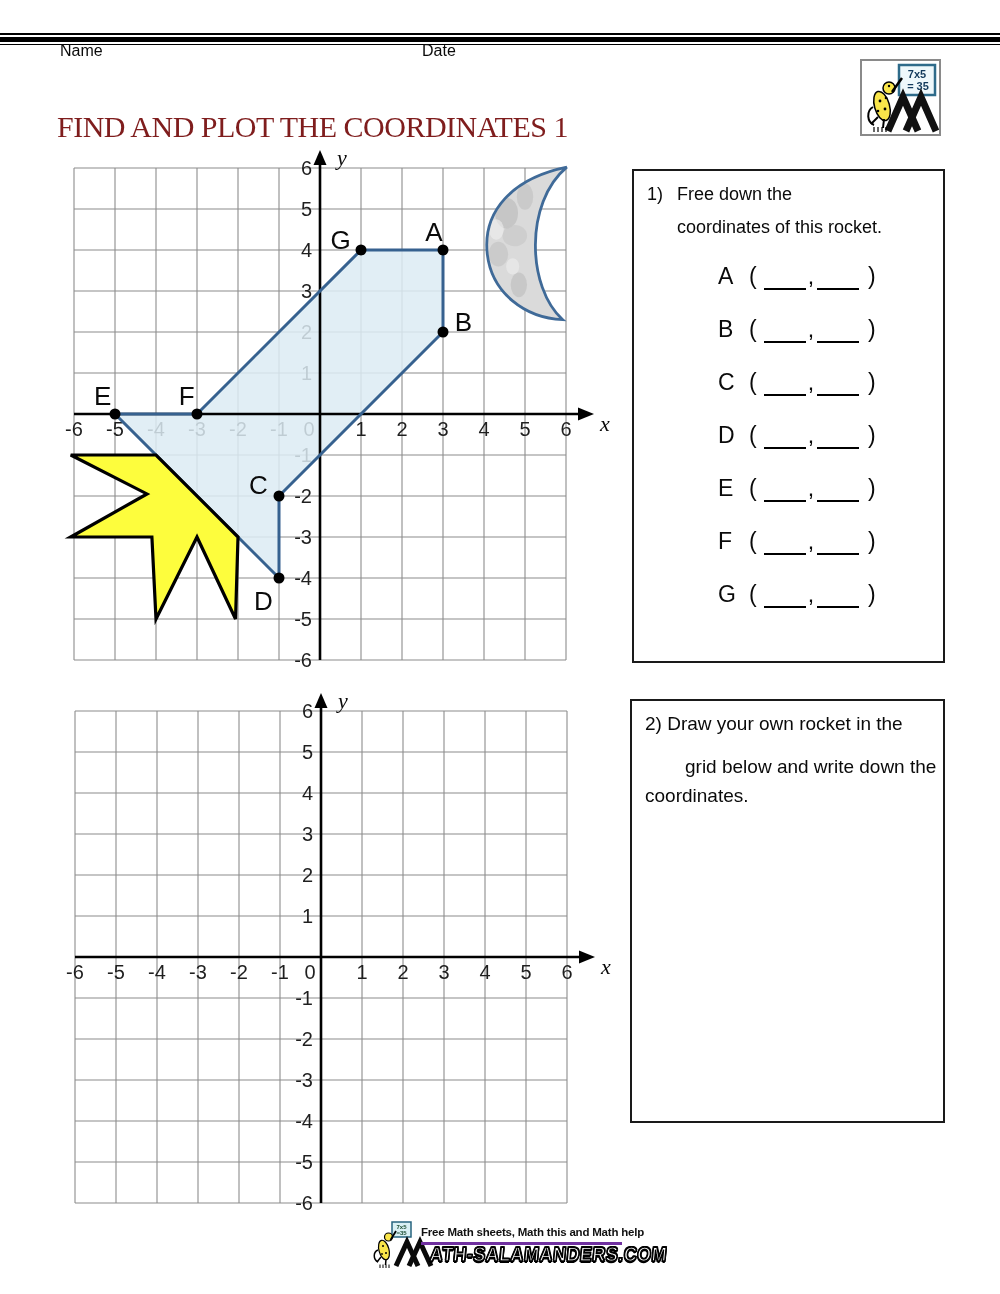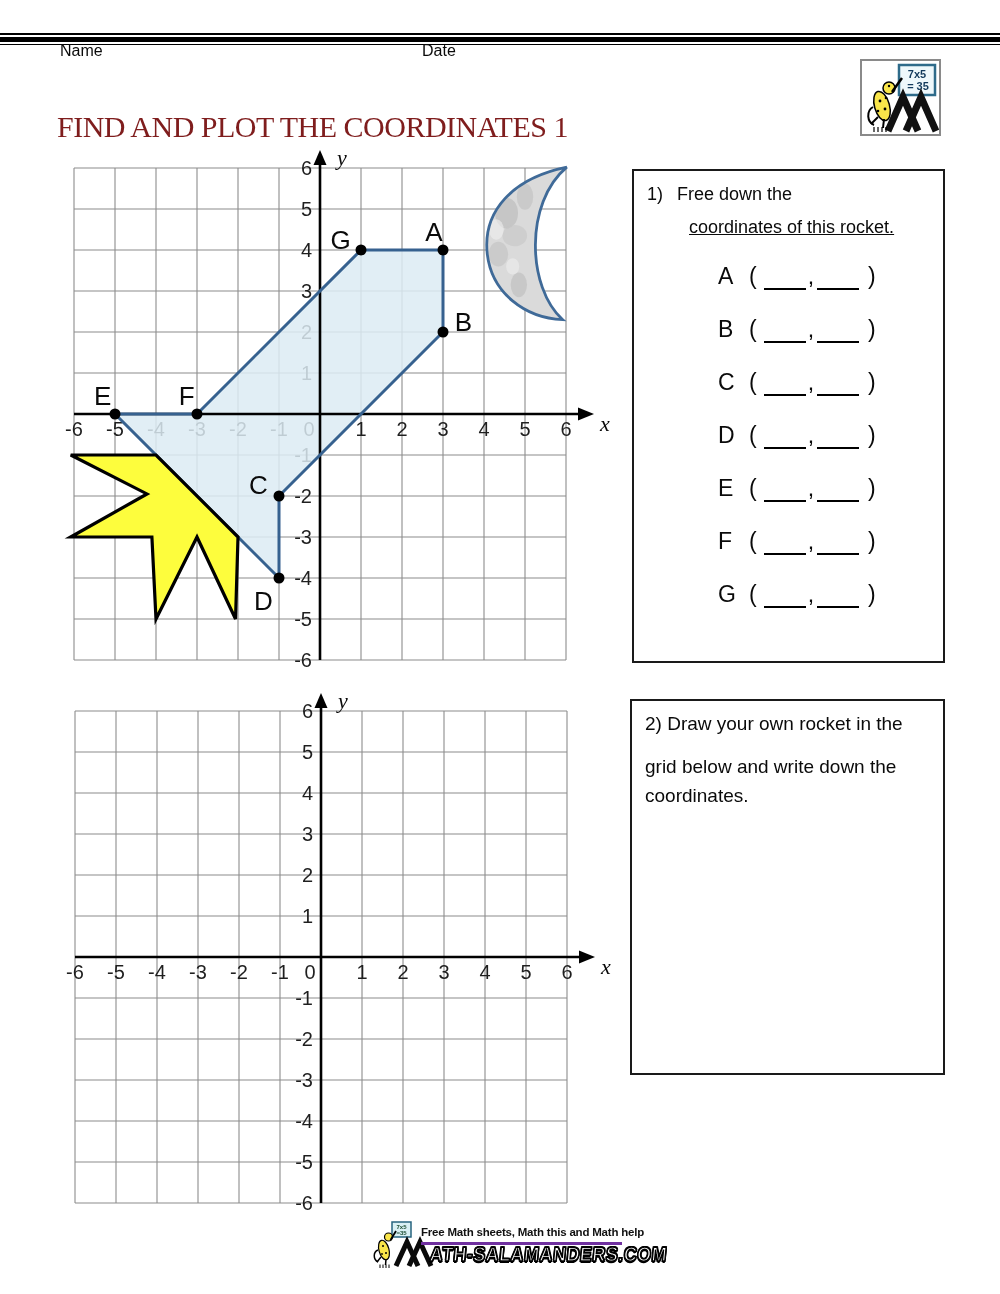--- a/index.html
+++ b/index.html
@@ -11,25 +11,25 @@
   #name-label{left:60px;} #date-label{left:410px;margin-left:12px;}
   .title{position:absolute;left:57px;top:102px;font-family:"Liberation Serif",serif;
          font-size:30px;letter-spacing:-0.5px;color:#7f1d1d;white-space:nowrap;margin-top:8px;}
   .logoBox{position:absolute;left:860px;top:59px;width:81px;height:77px;background:#fff;
            border:2px solid #8a8a8a;box-sizing:border-box;}
   .gridSvg{position:absolute;left:40px;overflow:visible;}
   #grid1-svg{top:148px;}
   #grid2-svg{top:690px;}
   .qbox{position:absolute;border:2.5px solid #1a1a1a;background:#fff;box-sizing:border-box;}
   #qbox1{left:632px;top:169px;width:313px;height:494px;}
-  #qbox2{left:630px;top:699px;width:315px;height:376px;}
+  #qbox2{left:630px;top:699px;width:315px;height:424px;}
   .qtext{position:absolute;left:13px;font-size:18px;color:#0a0a0a;}
   .q1l1{top:13px;display:flex;}
   .q1num{width:30px;}
-  .q1l2{top:46px;left:55px;text-decoration:underline;}
+  .q1l2{top:46px;left:43px;}
   .coords{position:absolute;left:84px;top:88px;}
   .crow{display:flex;align-items:flex-end;height:31px;margin-bottom:22px;font-size:23px;color:#0a0a0a;}
   .cl{width:27px;}
   .par{margin:0 7px 0 4px;}
   .par2{margin:0 0 0 9px;}
   .blank{width:42px;height:24px;border-bottom:2.5px solid #000;}
   .cm{margin:0 3px 0 2px;}
   .q2line{position:absolute;left:13px;font-size:19px;color:#0a0a0a;white-space:nowrap;}
   .footer-tagline{position:absolute;left:421px;top:1226px;font-size:11.5px;font-weight:bold;
                   letter-spacing:-0.2px;color:#111;white-space:nowrap;}
@@ -303,21 +303,21 @@
           <span class="blank"></span>
           <span class="cm">,</span>
           <span class="blank"></span>
           <span class="par par2">)</span>
         </div>
       </div>
   </div>
 
   <div id="qbox2" class="qbox">
     <div class="q2line" style="top:12px;">2) Draw your own rocket in the</div>
-    <div class="q2line" style="top:55px;">grid below and write down the</div>
+    <div class="q2line" style="top:55px;margin-left:40px;">grid below and write down the</div>
     <div class="q2line" style="top:84px;">coordinates.</div>
   </div>
 
   <svg class="footerLogo" width="62" height="50" viewBox="0 0 62 50">
     <rect x="20" y="2" width="19" height="15" fill="#d9f0f4" stroke="#27647f" stroke-width="1.5"></rect>
     <text x="29.5" y="8.5" font-size="6" font-weight="bold" fill="#1c4e33" text-anchor="middle" font-family="Liberation Sans, sans-serif">7x5</text>
     <text x="29.5" y="15" font-size="6" font-weight="bold" fill="#1c4e33" text-anchor="middle" font-family="Liberation Sans, sans-serif">=35</text>
     <g>
       <path d="M6,42 C1,39 1,32 6,30" fill="none" stroke="#000" stroke-width="1.5"></path>
       <ellipse cx="12" cy="30" rx="5" ry="10" transform="rotate(-15 12 30)" fill="#f9e54a" stroke="#000" stroke-width="1.2"></ellipse>

